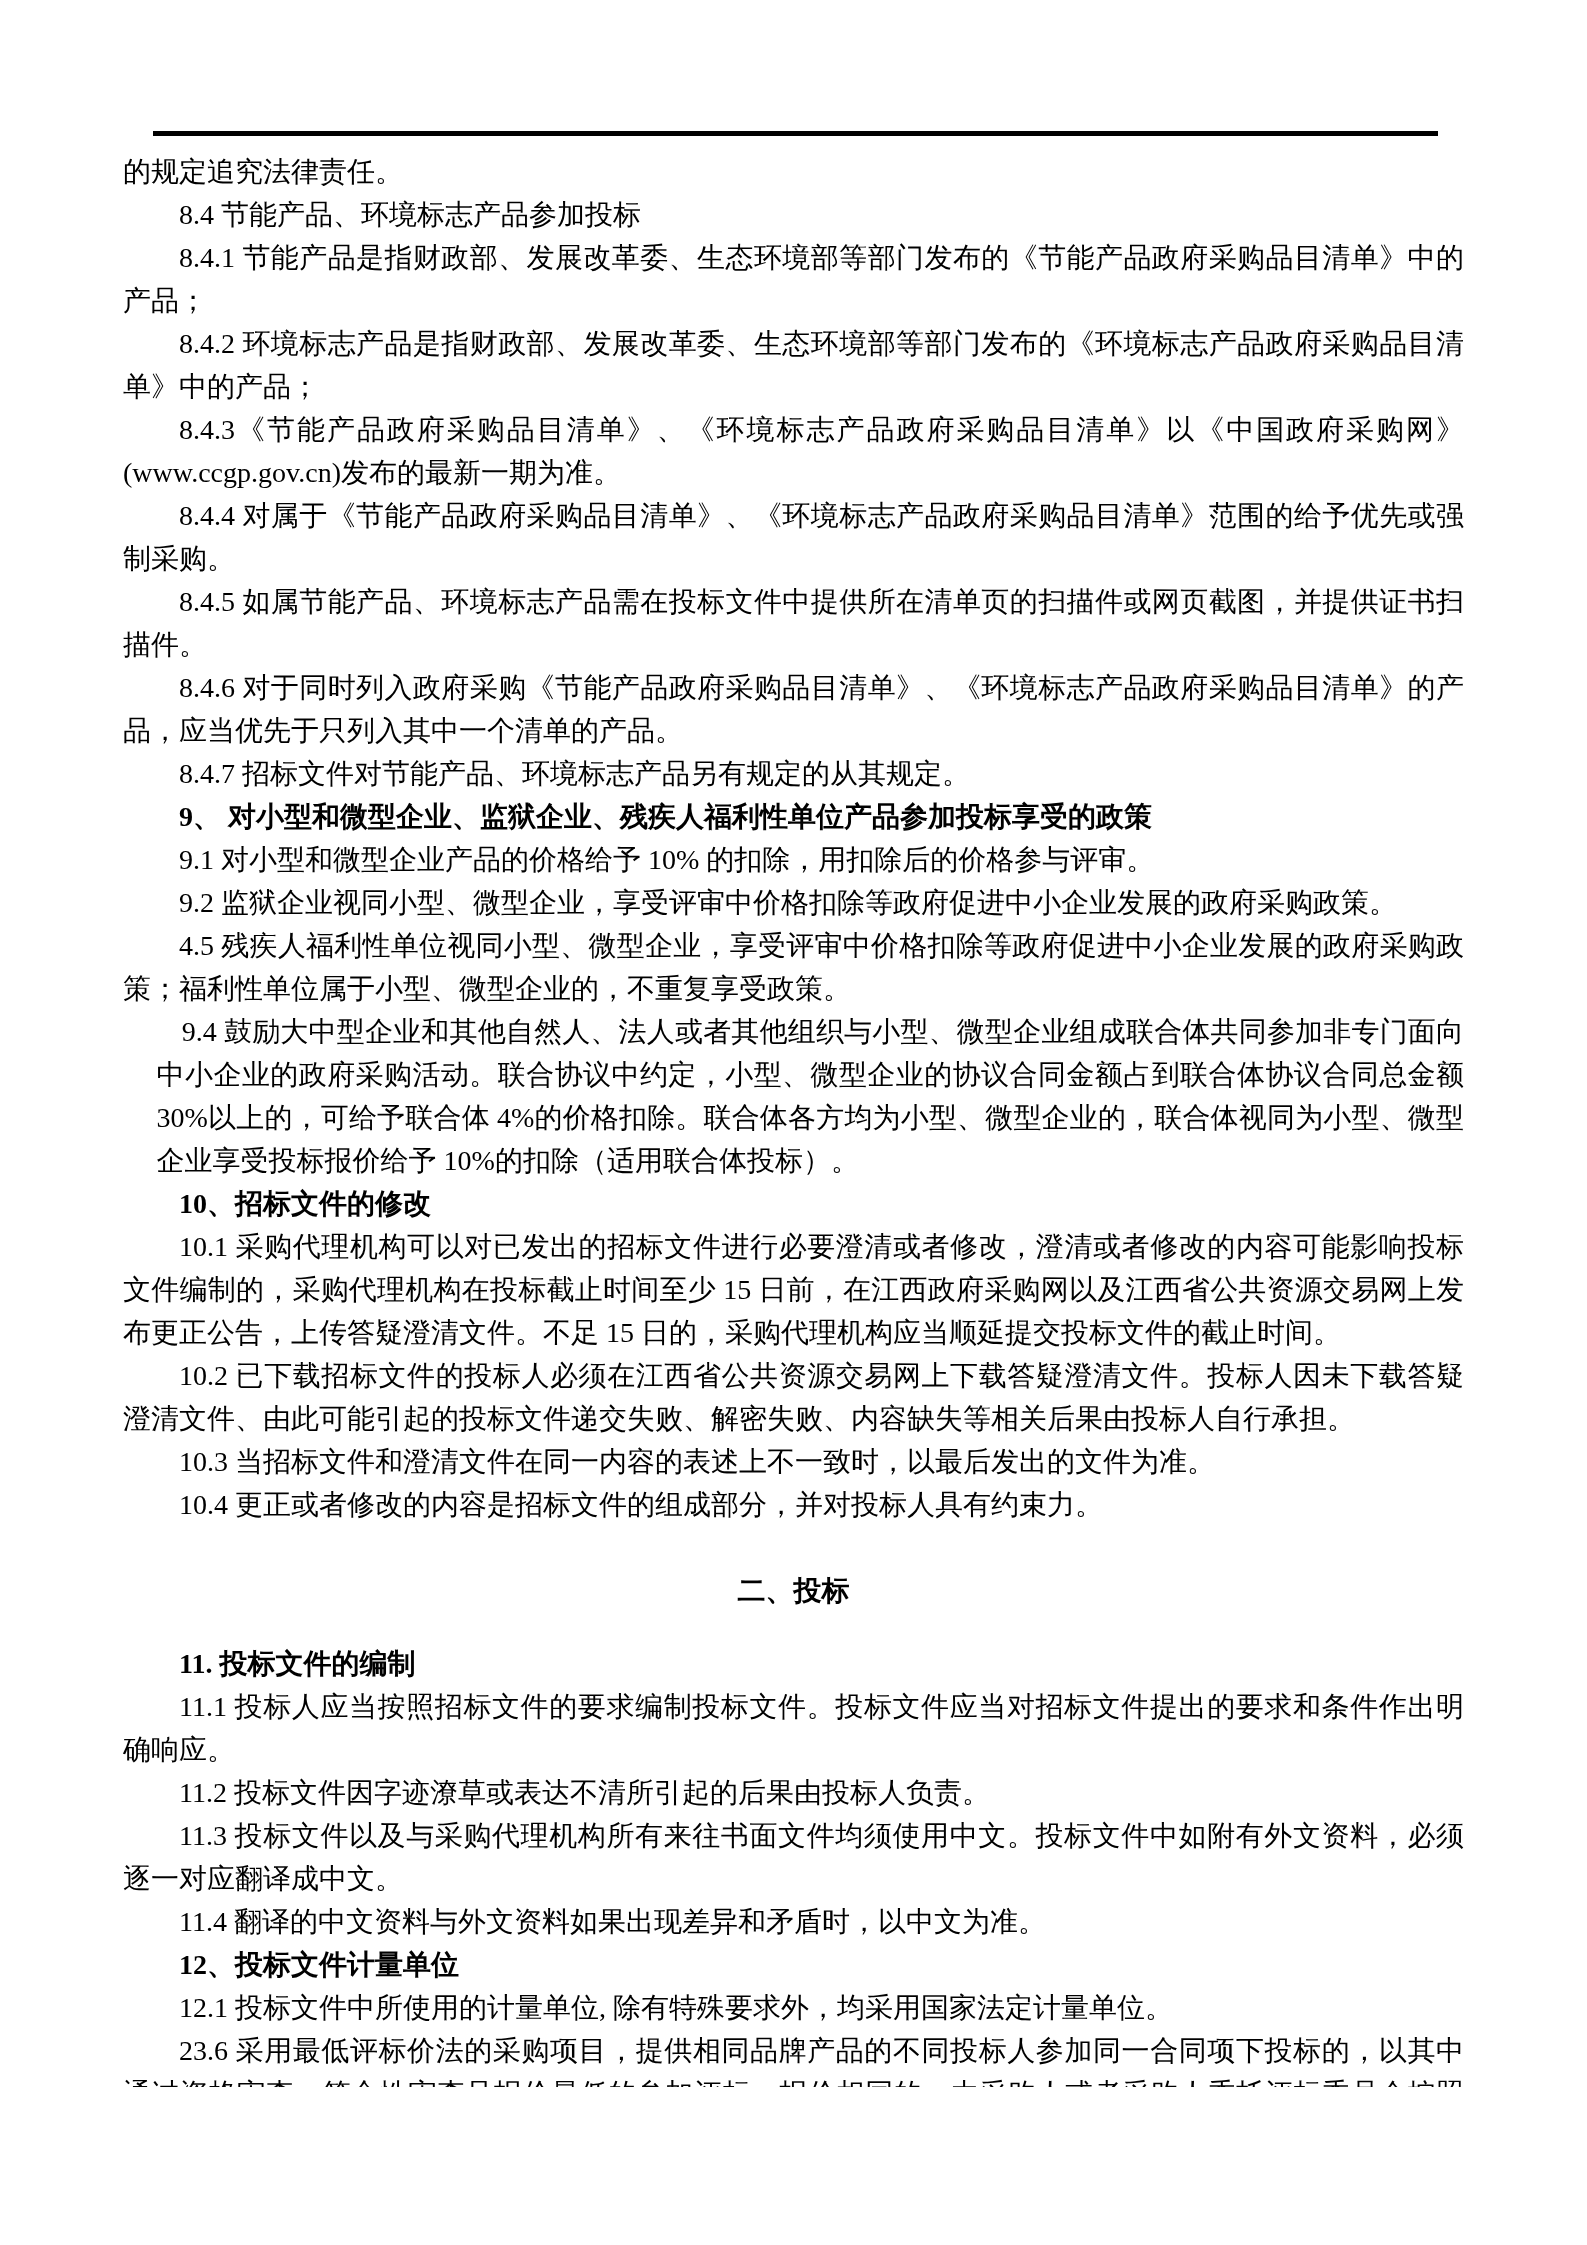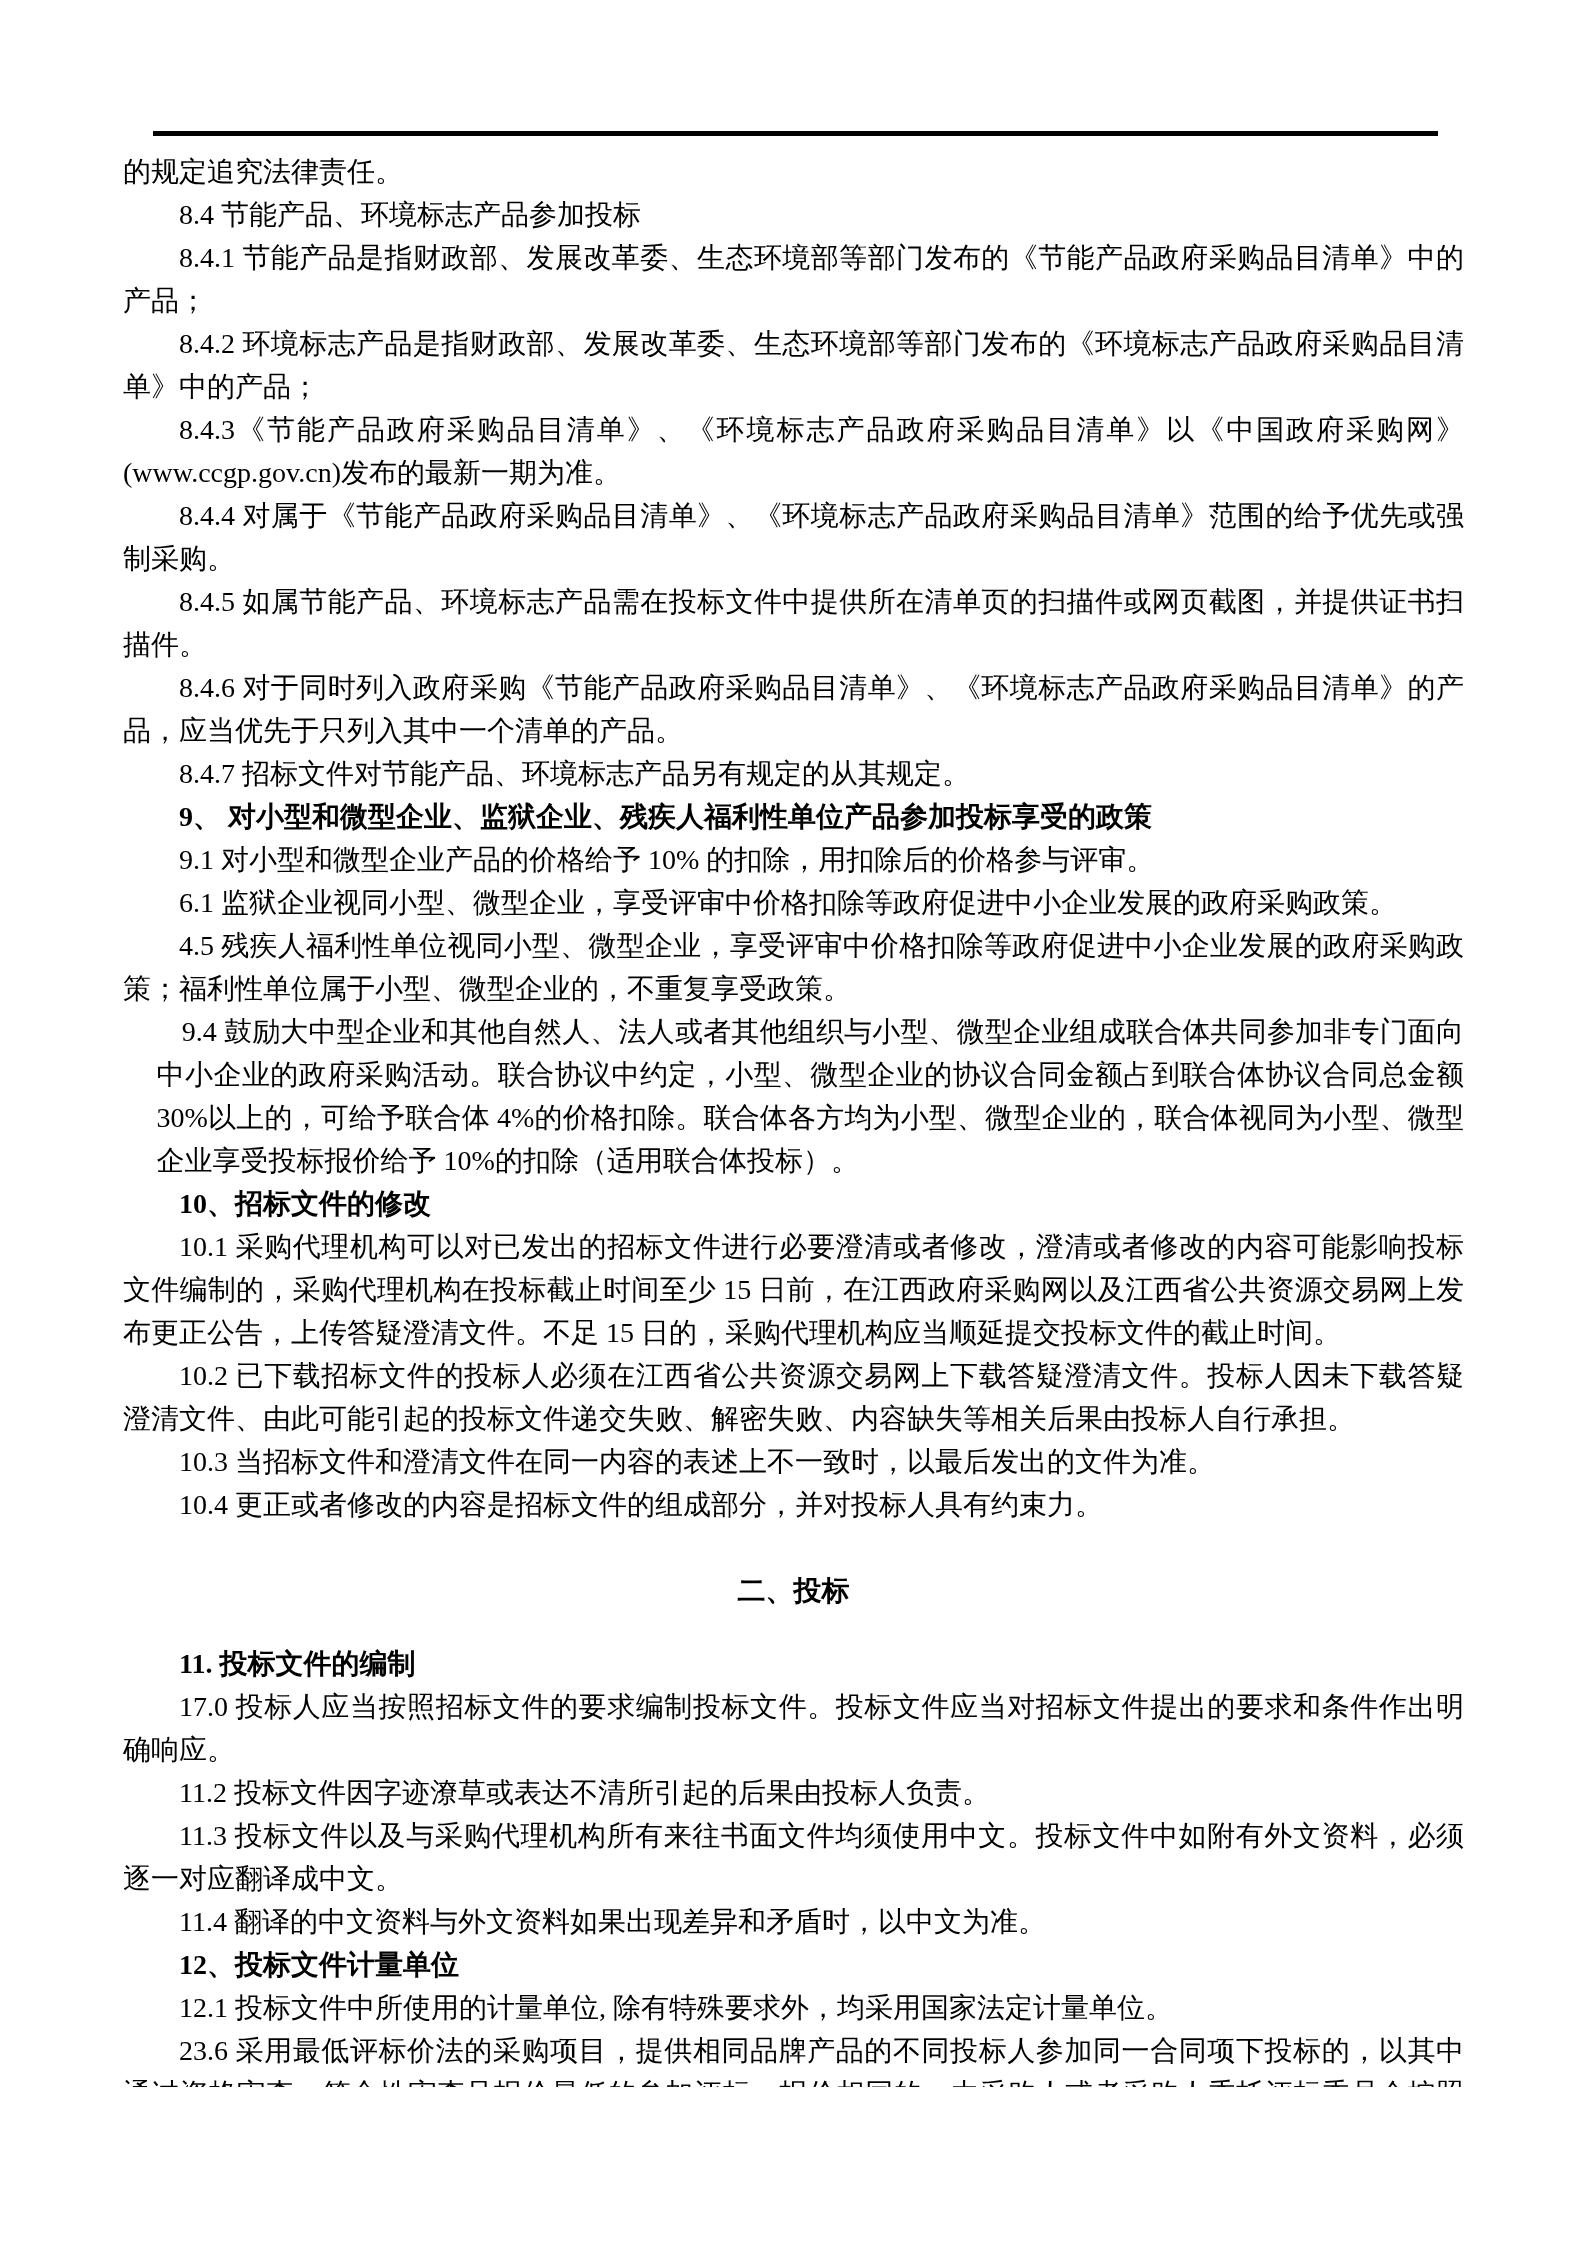--- a/index.html
+++ b/index.html
@@ -75,31 +75,31 @@
       <p>8.4 节能产品、环境标志产品参加投标</p>
       <p>8.4.1 节能产品是指财政部、发展改革委、生态环境部等部门发布的《节能产品政府采购品目清单》中的产品；</p>
       <p>8.4.2 环境标志产品是指财政部、发展改革委、生态环境部等部门发布的《环境标志产品政府采购品目清单》中的产品；</p>
       <p>8.4.3《节能产品政府采购品目清单》、《环境标志产品政府采购品目清单》以《中国政府采购网》(www.ccgp.gov.cn)发布的最新一期为准。</p>
       <p>8.4.4 对属于《节能产品政府采购品目清单》、《环境标志产品政府采购品目清单》范围的给予优先或强制采购。</p>
       <p>8.4.5 如属节能产品、环境标志产品需在投标文件中提供所在清单页的扫描件或网页截图，并提供证书扫描件。</p>
       <p>8.4.6 对于同时列入政府采购《节能产品政府采购品目清单》、《环境标志产品政府采购品目清单》的产品，应当优先于只列入其中一个清单的产品。</p>
       <p>8.4.7 招标文件对节能产品、环境标志产品另有规定的从其规定。</p>
       <p class="heading">9、 对小型和微型企业、监狱企业、残疾人福利性单位产品参加投标享受的政策</p>
       <p>9.1 对小型和微型企业产品的价格给予 10% 的扣除，用扣除后的价格参与评审。</p>
-      <p>6.1 监狱企业视同小型、微型企业，享受评审中价格扣除等政府促进中小企业发展的政府采购政策。</p>
+      <p>9.2 监狱企业视同小型、微型企业，享受评审中价格扣除等政府促进中小企业发展的政府采购政策。</p>
       <p>4.5 残疾人福利性单位视同小型、微型企业，享受评审中价格扣除等政府促进中小企业发展的政府采购政策；福利性单位属于小型、微型企业的，不重复享受政策。</p>
       <p class="hang">9.4 鼓励大中型企业和其他自然人、法人或者其他组织与小型、微型企业组成联合体共同参加非专门面向中小企业的政府采购活动。联合协议中约定，小型、微型企业的协议合同金额占到联合体协议合同总金额 30%以上的，可给予联合体 4%的价格扣除。联合体各方均为小型、微型企业的，联合体视同为小型、微型企业享受投标报价给予 10%的扣除（适用联合体投标）。</p>
       <p class="heading">10、招标文件的修改</p>
       <p>10.1 采购代理机构可以对已发出的招标文件进行必要澄清或者修改，澄清或者修改的内容可能影响投标文件编制的，采购代理机构在投标截止时间至少 15 日前，在江西政府采购网以及江西省公共资源交易网上发布更正公告，上传答疑澄清文件。不足 15 日的，采购代理机构应当顺延提交投标文件的截止时间。</p>
       <p>10.2 已下载招标文件的投标人必须在江西省公共资源交易网上下载答疑澄清文件。投标人因未下载答疑澄清文件、由此可能引起的投标文件递交失败、解密失败、内容缺失等相关后果由投标人自行承担。</p>
       <p>10.3 当招标文件和澄清文件在同一内容的表述上不一致时，以最后发出的文件为准。</p>
       <p>10.4 更正或者修改的内容是招标文件的组成部分，并对投标人具有约束力。</p>
       <p class="center-heading">二、投标</p>
       <p class="heading">11. 投标文件的编制</p>
-      <p>17.0 投标人应当按照招标文件的要求编制投标文件。投标文件应当对招标文件提出的要求和条件作出明确响应。</p>
+      <p>11.1 投标人应当按照招标文件的要求编制投标文件。投标文件应当对招标文件提出的要求和条件作出明确响应。</p>
       <p>11.2 投标文件因字迹潦草或表达不清所引起的后果由投标人负责。</p>
       <p>11.3 投标文件以及与采购代理机构所有来往书面文件均须使用中文。投标文件中如附有外文资料，必须逐一对应翻译成中文。</p>
       <p>11.4 翻译的中文资料与外文资料如果出现差异和矛盾时，以中文为准。</p>
       <p class="heading">12、投标文件计量单位</p>
       <p>12.1 投标文件中所使用的计量单位, 除有特殊要求外，均采用国家法定计量单位。</p>
       <p>23.6 采用最低评标价法的采购项目，提供相同品牌产品的不同投标人参加同一合同项下投标的，以其中通过资格审查、符合性审查且报价最低的参加评标；报价相同的，由采购人或者采购人委托评标委员会按照投标</p>
     </div>
   <div class="page-number">9</div>
 </div>
 

